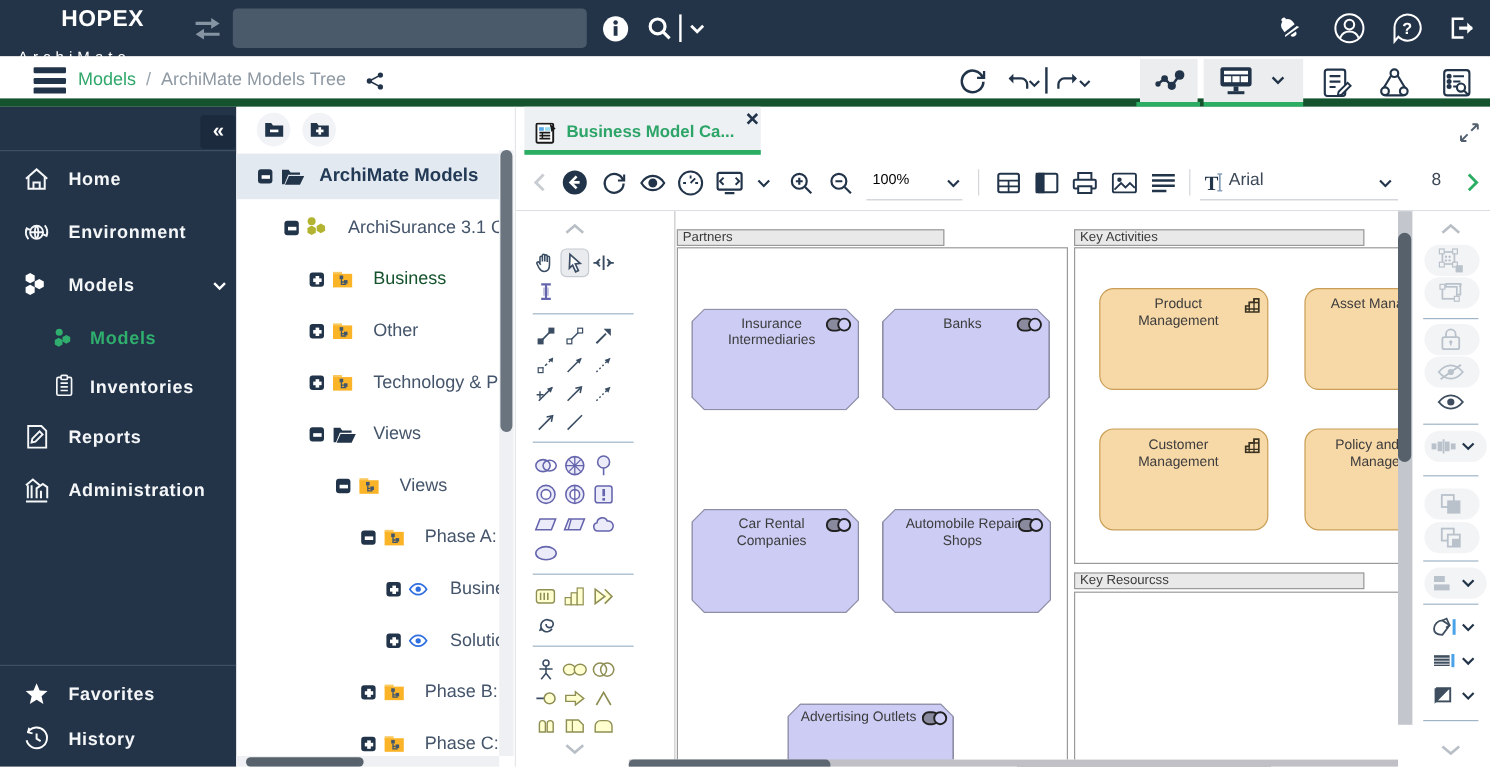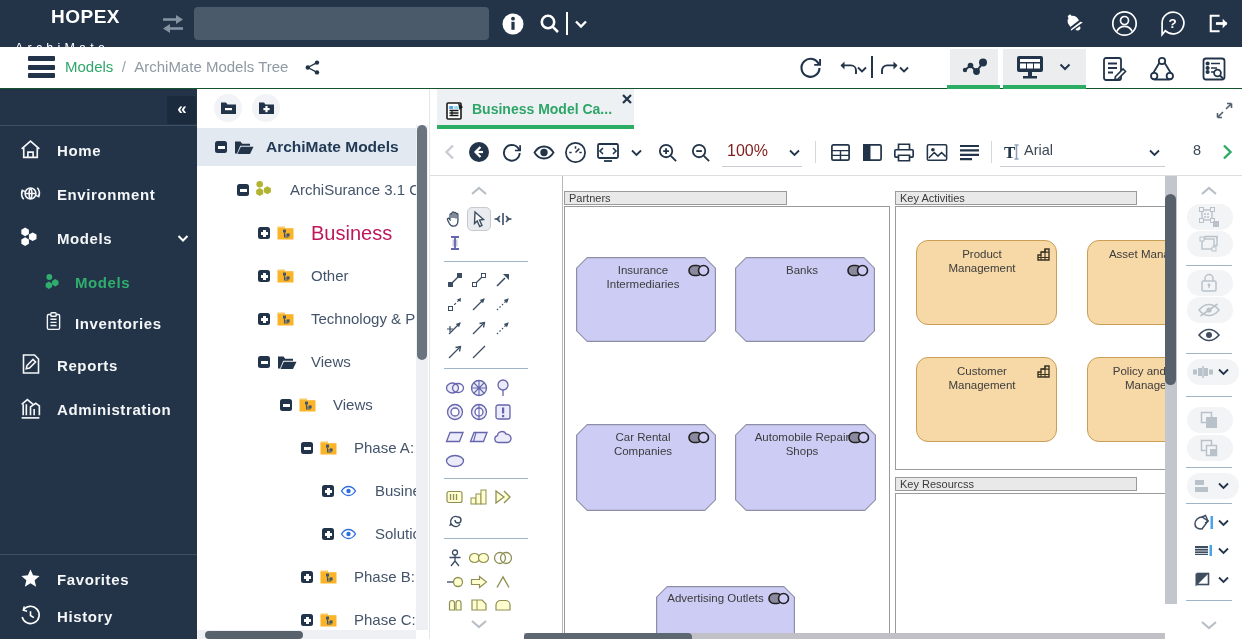--- a/index.html
+++ b/index.html
@@ -6,21 +6,21 @@
 html,body { width:1242px; height:639px; overflow:hidden; font-family:"Liberation Sans", sans-serif; background:#fff; }
 .abs { position:absolute; }
 #stage { position:relative; width:1242px; height:639px; overflow:hidden; }
 
 #topbar { left:0; top:0; width:1242px; height:47px; background:#233449; }
 #logo { left:15px; top:7px; color:#fff; }
 #logo .l1 { font-size:19px; font-weight:bold; letter-spacing:0.5px; line-height:19px;margin-left:36px; }
 #logo .l2 { font-size:12.5px; letter-spacing:4.2px; line-height:14px; margin-top:15px; }
 #searchbox { left:194px; top:7px; width:295px; height:33px; background:#4a5a6b; border-radius:4px; }
 
-#breadbar { left:0; top:47px; width:1242px; height:42px; background:#fff; border-bottom:1px solid #14532d; }
+#breadbar { left:0; top:47px; width:1242px; height:42px; background:#fff; border-bottom:7px solid #14532d; }
 .crumb-models { color:#2fa76a; font-size:15px; }
 .crumb-sep { color:#9aa4ad; font-size:15px; }
 .crumb-cur { color:#8e99a3; font-size:15px; }
 
 #sidebar { left:0; top:89px; width:197px; height:550px; background:#233449; }
 .navitem { position:absolute; left:0; width:197px; height:30px; color:#f4f6f8; font-size:15px; font-weight:bold; letter-spacing:0.6px; }
 .navitem .txt { position:absolute; left:57px; top:50%; transform:translateY(-50%); }
 .navitem.sub .txt { left:75px; }
 .navitem.green { color:#2fae6d; }
 
@@ -307,21 +307,21 @@
     <div style="position:absolute;left:61px;top:138px;width:12px;height:12px;background:#223449;border-radius:2.5px;"></div>
       <div style="position:absolute;left:63.5px;top:142.5px;width:7px;height:3px;background:#fff;"></div>
       <div style="position:absolute;left:65.5px;top:140.5px;width:3px;height:7px;background:#fff;"></div>
     <svg class="abs" style="left:80px;top:137px;" width="17" height="14" viewBox="0 0 17 14">
         <rect x="0.5" y="0.5" width="7.5" height="3" fill="#f9ca63"></rect>
         <rect x="0.5" y="2.2" width="16" height="11.3" fill="#fbb427"></rect>
         <rect x="6" y="3.6" width="3" height="3" fill="#41566c"></rect>
         <rect x="9.6" y="7.4" width="3" height="3" fill="#41566c"></rect>
         <path d="M7.5 6.6v4.4h4M7.5 9h2.1" stroke="#41566c" stroke-width="1.1" fill="none"></path>
       </svg>
-    <div style="position:absolute;left:114px;top:134px;width:105px;height:20px;overflow:hidden;white-space:nowrap;font-size:20px;color:#be185d;line-height:20px;">Business</div>
+    <div style="position:absolute;left:114px;top:134px;width:105px;height:20px;overflow:hidden;white-space:nowrap;font-size:15px;color:#14532d;line-height:20px;">Business</div>
     <div style="position:absolute;left:61px;top:181px;width:12px;height:12px;background:#223449;border-radius:2.5px;"></div>
       <div style="position:absolute;left:63.5px;top:185.5px;width:7px;height:3px;background:#fff;"></div>
       <div style="position:absolute;left:65.5px;top:183.5px;width:3px;height:7px;background:#fff;"></div>
     <svg class="abs" style="left:80px;top:180px;" width="17" height="14" viewBox="0 0 17 14">
         <rect x="0.5" y="0.5" width="7.5" height="3" fill="#f9ca63"></rect>
         <rect x="0.5" y="2.2" width="16" height="11.3" fill="#fbb427"></rect>
         <rect x="6" y="3.6" width="3" height="3" fill="#41566c"></rect>
         <rect x="9.6" y="7.4" width="3" height="3" fill="#41566c"></rect>
         <path d="M7.5 6.6v4.4h4M7.5 9h2.1" stroke="#41566c" stroke-width="1.1" fill="none"></path>
       </svg>
@@ -460,21 +460,21 @@
     <svg class="abs" style="left:227px; top:11px;" width="21" height="21" viewBox="0 0 22 22" fill="none" stroke="#223449" stroke-width="1.9">
         <circle cx="9.5" cy="9.5" r="6.5"></circle>
         <path d="M14.5 14.5 20 20"></path>
         <path d="M6.5 9.5h6M9.5 6.5v6"></path>
       </svg>
     <svg class="abs" style="left:260px; top:11px;" width="21" height="21" viewBox="0 0 22 22" fill="none" stroke="#223449" stroke-width="1.9">
         <circle cx="9.5" cy="9.5" r="6.5"></circle>
         <path d="M14.5 14.5 20 20"></path>
         <path d="M6.5 9.5h6"></path>
       </svg>
-    <div class="abs" style="left:297px; top:11px; width:60px; height:22px; font-size:16px; color:#7f1d1d;">100%</div>
+    <div class="abs" style="left:297px; top:11px; width:60px; height:22px; font-size:12px; color:#000000;">100%</div>
     <svg class="abs" style="left:358px; top:17px;" width="13" height="10" viewBox="0 0 13 10" fill="none" stroke="#223449" stroke-width="1.8">
         <path d="M2 2.5 6.5 7 11 2.5"></path>
       </svg>
     <div class="abs" style="left:292px; top:35px; width:80px; height:1px; background:#c9cdd2;"></div>
     <div class="abs" style="left:385px; top:10px; width:1px; height:22px; background:#d4d7da;"></div>
     <svg class="abs" style="left:400px; top:11px;" width="21" height="21" viewBox="0 0 22 22" fill="none" stroke="#223449" stroke-width="1.8">
         <rect x="2" y="3" width="18" height="16" rx="1.5"></rect>
         <path d="M2 9h18M11 9v10M2 14h18" stroke-width="1.5"></path>
       </svg>
     <svg class="abs" style="left:432px; top:11px;" width="21" height="21" viewBox="0 0 22 22" fill="none" stroke="#223449" stroke-width="1.8">

